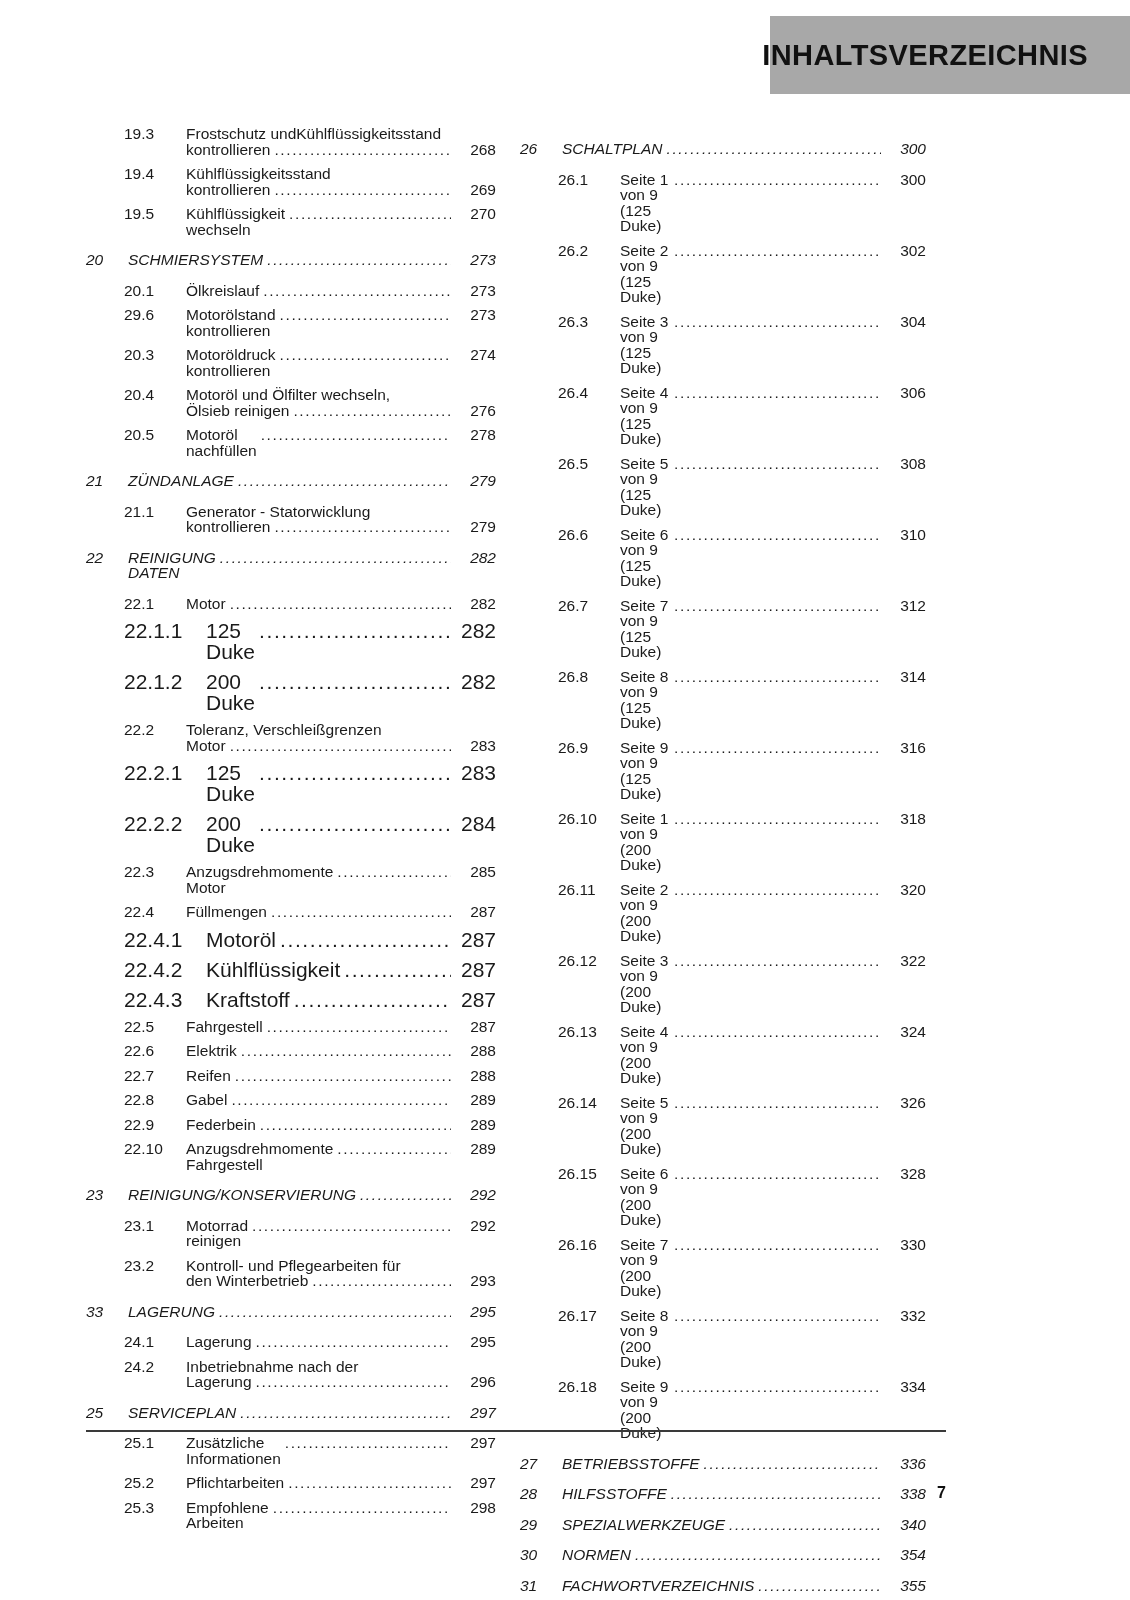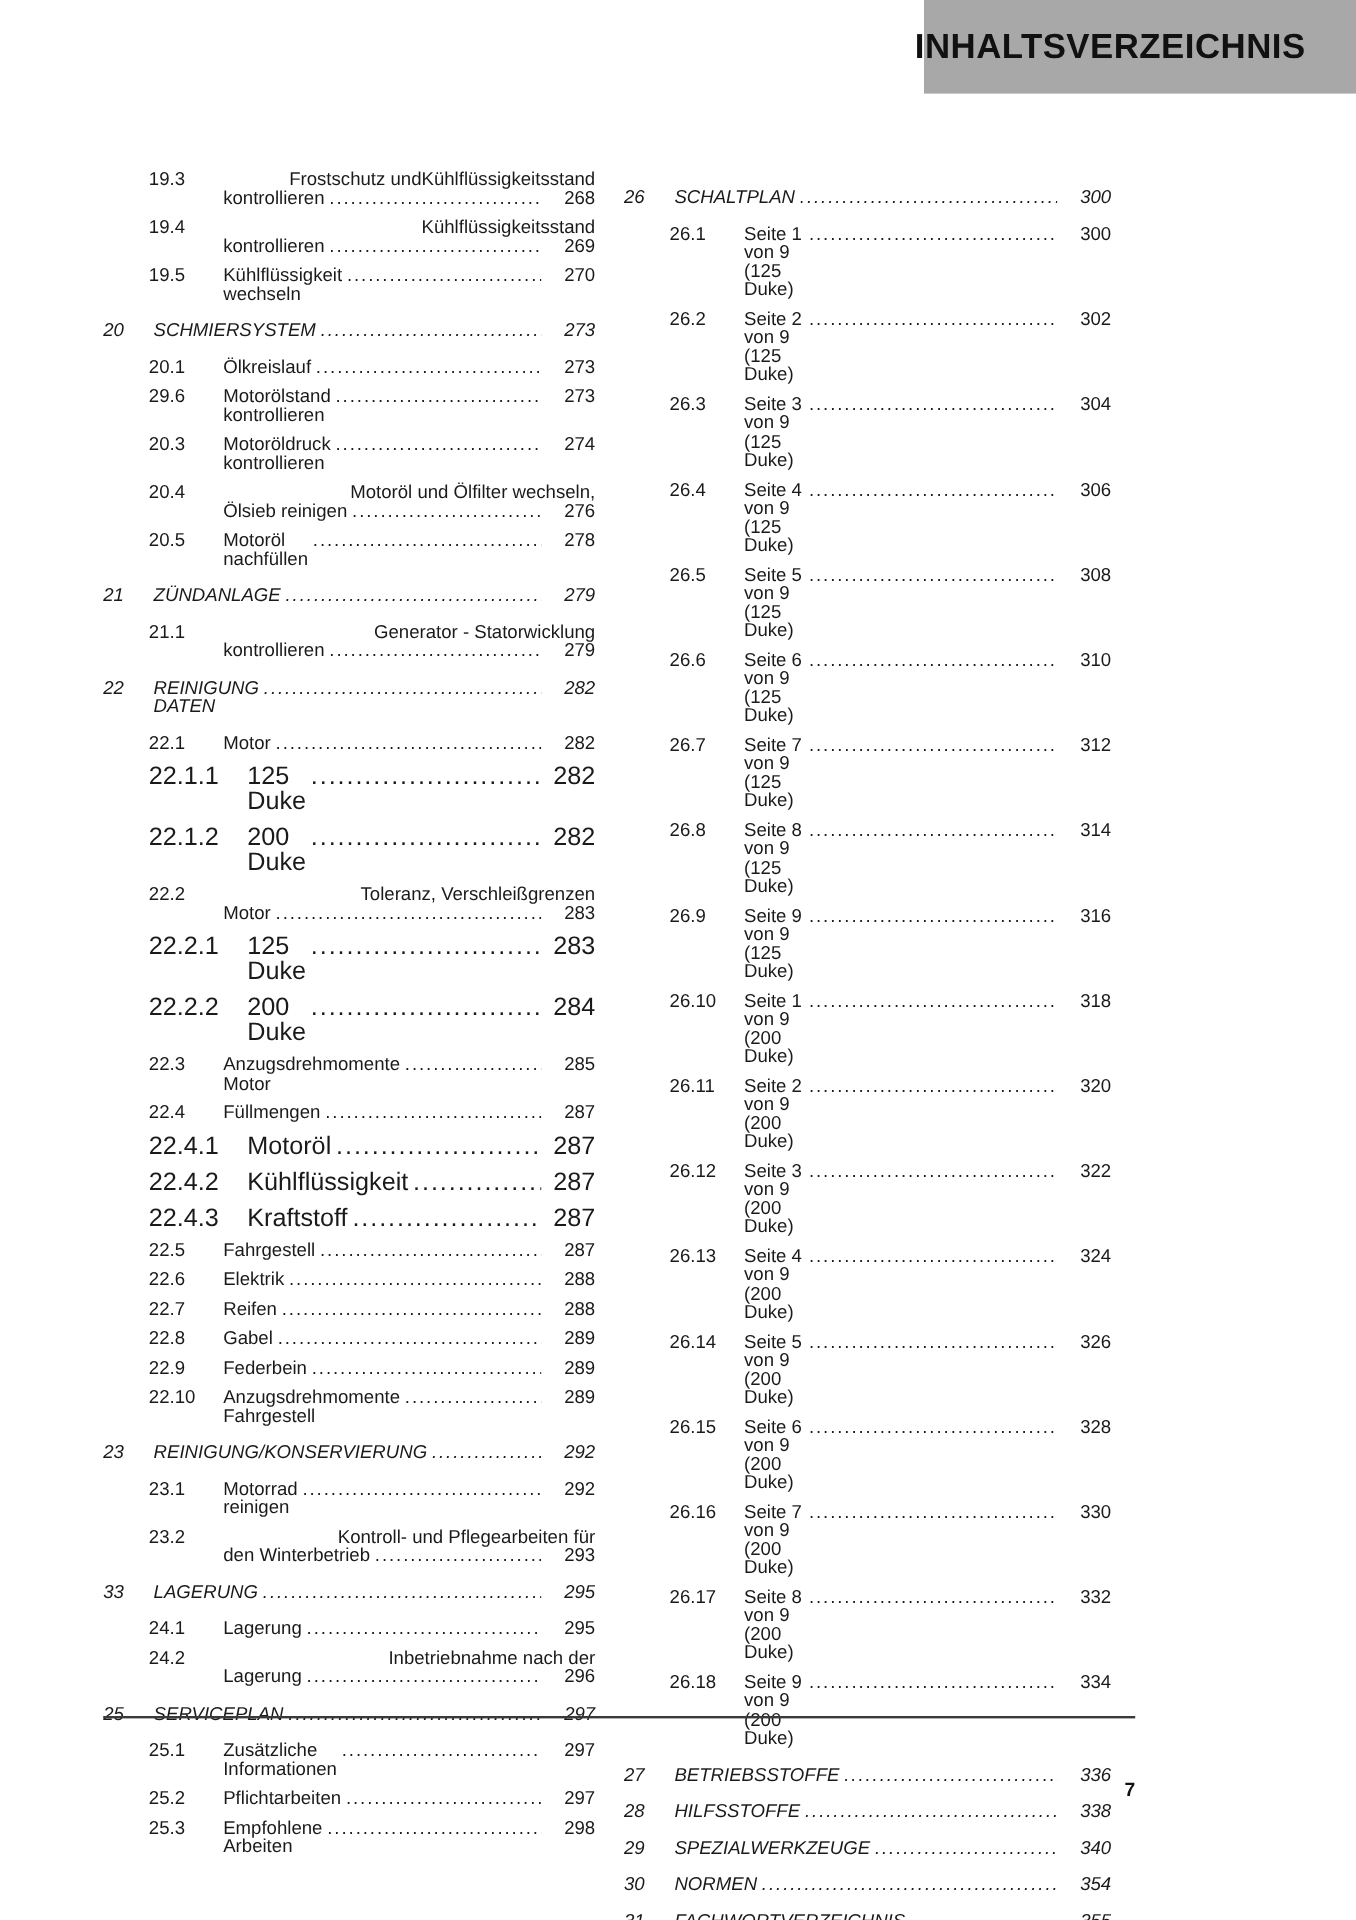--- a/index.html
+++ b/index.html
@@ -12,21 +12,21 @@
   .page {
     position: relative;
     width: 1130px; height: 1600px;
     background: #ffffff;
     overflow: hidden;
   }
 
   
   .header-bar {
     position: absolute;
-    top: 0; left: 770px;
+    top: 16px; left: 770px;
     width: 360px; height: 78px;
     background: #a8a8a8;
     display: flex;
     align-items: center;
     justify-content: flex-end;
     padding-right: 42px;
   }
   .header-title {
     font-size: 29px;
     font-weight: bold;
@@ -36,21 +36,21 @@
   }
 
   
   .columns {
     position: absolute;
     top: 126px; left: 0;
     width: 1130px;
   }
   .col {
     position: absolute;
-    top: 16px;
+    top: 0;
   }
   .col-left  { left: 86px;  width: 410px; }
   .col-right { left: 520px; width: 406px; }
 
   
   .toc-row {
     display: flex;
     align-items: baseline;
     width: 100%;
     color: #1a1a1a;
@@ -94,21 +94,21 @@
   
   .lvl2 { font-size: 15.5px; margin-bottom: 9px; padding-left: 38px; }
   .lvl2 .toc-num   { width: 62px; }
   .lvl2 .toc-page  { width: 42px; }
 
   
   .lvl3 { font-size: 21px; margin-bottom: 9px; padding-left: 38px; }
   .lvl3 .toc-num   { width: 82px; }
   .lvl3 .toc-page  { width: 42px; }
   .wrap .toc-body { flex-wrap: wrap; }
-  .wrap .first-lines { display: block; width: 100%; text-align: right; }
+  .wrap .first-lines { display: block; width: 100%; }
   .wrap .last-line-row {
     display: flex; align-items: center;
     width: 100%;
   }
   .wrap .last-line { flex: 0 1 auto; white-space: nowrap; }
 
   .gap-top { }
 
   
   .footer-rule {

